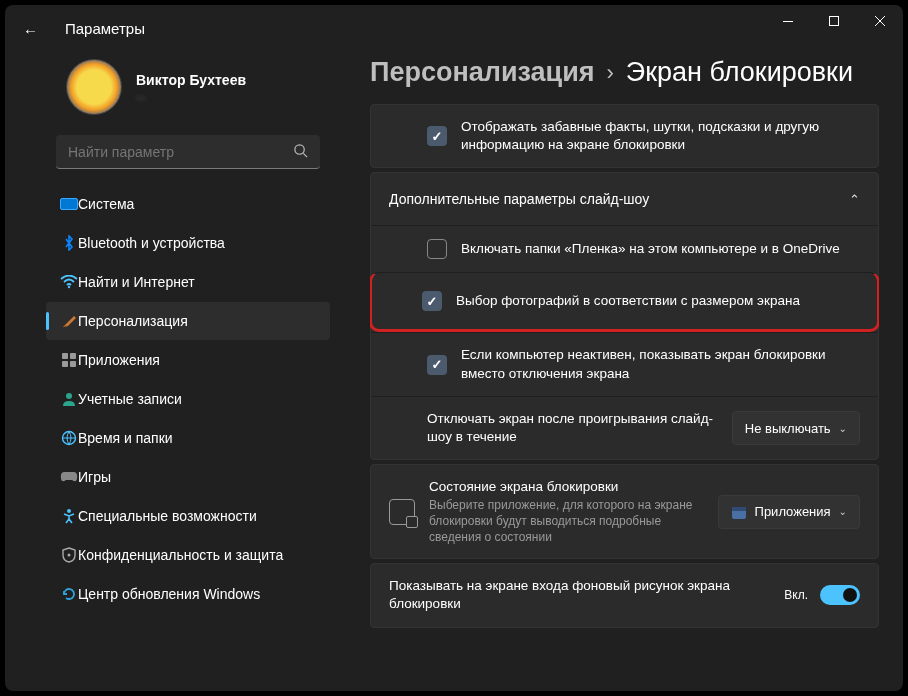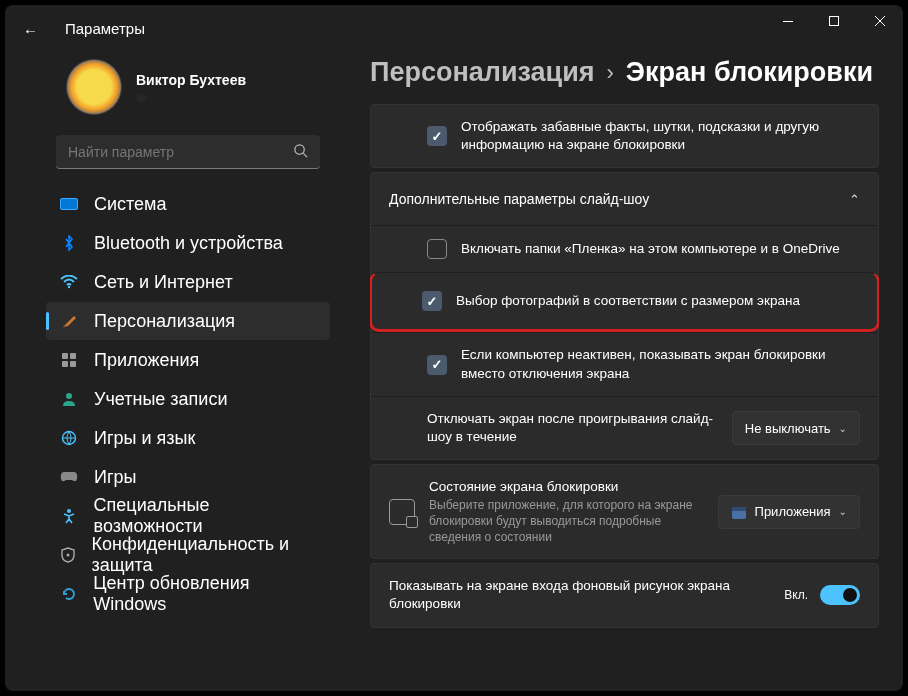--- a/index.html
+++ b/index.html
@@ -39,40 +39,40 @@
     background:#2d2d2d;
     height:34px; border-radius:4px;
     border-bottom:1px solid #7a7a7a;
     display:flex; align-items:center; padding:0 12px;
     justify-content:space-between;
   }
   .search input { background:transparent; border:none; color:#ccc; font-size:14px; outline:none; width:80%;}
   .search .icn { color:#bbb; font-size:14px; }
   .nav { margin-top:6px; display:flex; flex-direction:column; gap:1px; padding: 0 4px;}
   .nav-item {
-    display:flex; align-items:center; gap:16px;
+    display:flex; align-items:center; 
     height:38px; padding:0 12px 0 14px; border-radius:4px;
-    font-size:18px; color:#fff; cursor:default;
+    font-size:14px; color:#fff; cursor:default;
     position:relative;
   }
   .nav-item.active { background:#2d2d2d; }
   .nav-item.active::before { content:""; position:absolute; left:0; top:10px; bottom:10px; width:3px; background:#4cc2ff; border-radius:2px;}
   .nav-item .ic { width:18px; height:18px; display:flex; align-items:center; justify-content:center; }
   .ic-monitor { background:#0078d4; border:1px solid #3ba9ff; border-radius:2px; width:18px; height:12px;}
   .ic-bt { color:#0078d4; font-size:14px;}
   .ic-wifi svg { fill:#4cc2ff;}
   .ic-apps { color:#999; font-size:16px;}
   .ic-user svg{ fill:#2aa58c;}
   .ic-acc svg{ fill:#4cc2ff;}
 
   .main { flex:1; padding: 0 24px 0 24px; display:flex; flex-direction:column; overflow:hidden;}
   .breadcrumb { display:flex; align-items:center; gap:12px; padding: 6px 0 16px 0; flex-wrap:wrap;}
   .breadcrumb .crumb1 { font-size:27px; font-weight:600; color:#bfbfbf;}
   .breadcrumb .sep { font-size:22px; color:#bfbfbf;}
-  .breadcrumb .crumb2 { font-size:27px; font-weight:700; color:#fff;}
+  .breadcrumb .crumb2 { font-size:27px; font-weight:400; color:#fff;}
   .content { flex:1; overflow-y:auto; display:flex; flex-direction:column; gap:4px;}
   .panel {
     background:#2b2b2b; border:1px solid #333; border-radius:4px;
   }
   .row {
     display:flex; align-items:center; padding:13px 18px; gap:14px;
     border-top:1px solid #1f1f1f;
   }
   .row:first-child { border-top:none;}
   .row.inset { padding-left:56px;}
@@ -171,21 +171,21 @@
           </span>
           <span>Bluetooth и устройства</span>
         </div>
         <div class="nav-item">
           <span class="ic ic-wifi">
             <svg width="18" height="14" viewBox="0 0 18 14">
                 <path d="M1 4 Q9 -3 17 4 M4 7 Q9 2 14 7 M7 10 Q9 8 11 10" fill="none" stroke="#4cc2ff" stroke-width="1.8"></path>
                 <circle cx="9" cy="12" r="1.2" fill="#4cc2ff"></circle>
               </svg>
           </span>
-          <span>Сеть и Интернет</span>
+          <span>Найти и Интернет</span>
         </div>
         <div class="nav-item active">
           <span class="ic">
             <svg width="16" height="16" viewBox="0 0 16 16">
                 <path d="M2 14 L5 11 L13 3 L15 5 L7 13 L2 14" fill="#c77b3a" stroke="#8a4a18" stroke-width="0.6"></path>
               </svg>
           </span>
           <span>Персонализация</span>
         </div>
         <div class="nav-item">
@@ -208,21 +208,21 @@
           </span>
           <span>Учетные записи</span>
         </div>
         <div class="nav-item">
           <span class="ic">
             <svg width="16" height="16" viewBox="0 0 16 16">
                 <circle cx="8" cy="8" r="6.5" fill="none" stroke="#4cc2ff" stroke-width="1.4"></circle>
                 <path d="M8 1.5 Q4 8 8 14.5 Q12 8 8 1.5 M1.5 8 H14.5" fill="none" stroke="#4cc2ff" stroke-width="1"></path>
               </svg>
           </span>
-          <span>Игры и язык</span>
+          <span>Время и папки</span>
         </div>
         <div class="nav-item">
           <span class="ic">
             <svg width="18" height="14" viewBox="0 0 18 14">
                 <path d="M4 2 H14 Q18 2 17 9 Q16 13 12 10 H6 Q2 13 1 9 Q0 2 4 2" fill="#888"></path>
               </svg>
           </span>
           <span>Игры</span>
         </div>
         <div class="nav-item">

